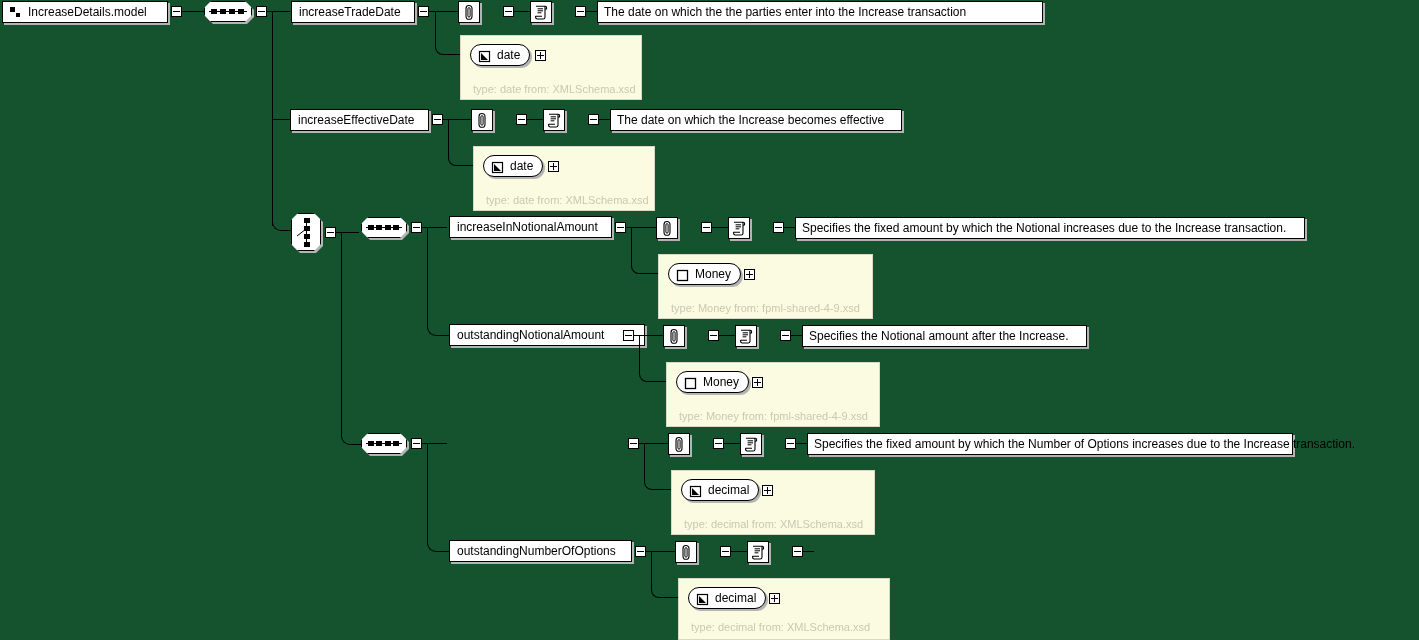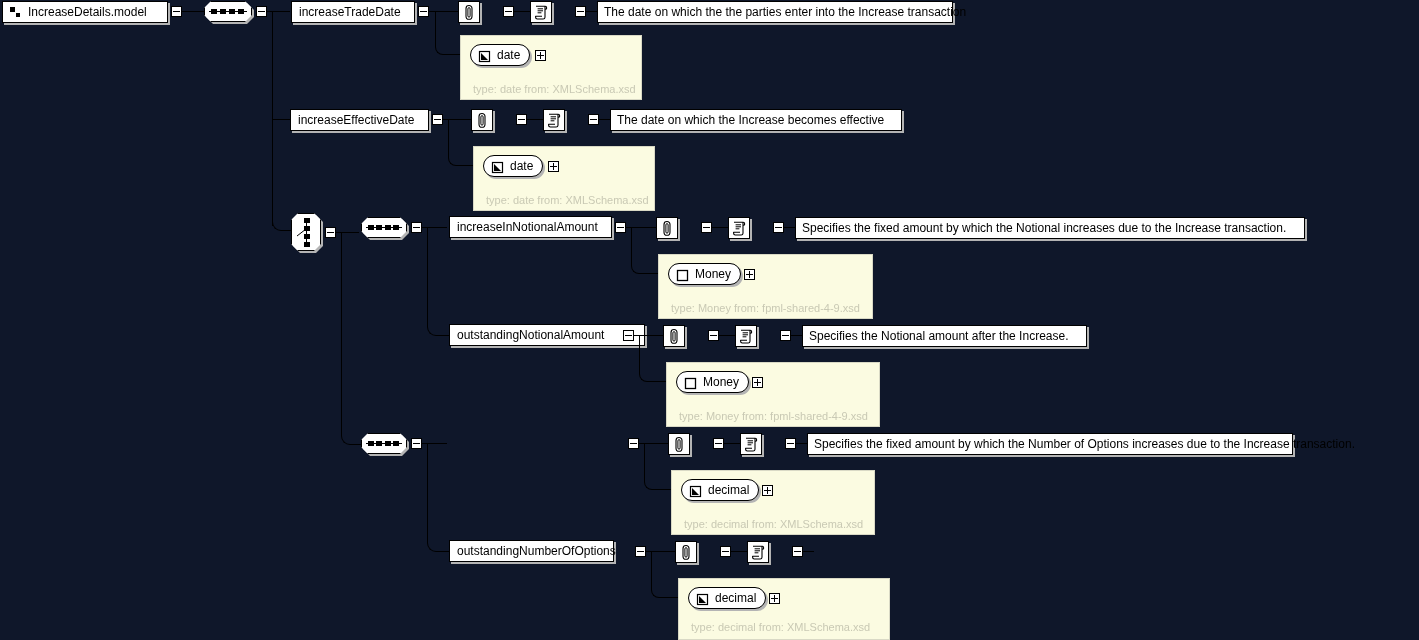--- a/index.html
+++ b/index.html
@@ -5,21 +5,21 @@
 <style>
   html,body{margin:0;padding:0;background:#ffffff;}
   body{
     font-family:"Liberation Sans","DejaVu Sans",sans-serif;
     -webkit-font-smoothing:none;
   }
   #canvas{
     position:relative;
     width:1419px;
     height:640px;
-    background:#0f172a;
+    background:#14532d;
     overflow:hidden;
   }
 
   
   .hline{position:absolute;height:1px;background:#000;}
   .vline{position:absolute;width:1px;background:#000;}
 
   
   .elbow{
     position:absolute;
@@ -228,21 +228,21 @@
       <path d="M3 2.2 L12 2.2 L12 13.2 C12 14.4 11.1 15 10.1 15 L4.3 15 C3.3 15 2.6 14.3 2.6 13.3 L2.6 12.2 L9 12.2" fill="none" stroke="#000" stroke-width="1.1" stroke-linejoin="round"></path>
       <line x1="4.6" y1="4.8" x2="10" y2="4.8" stroke="#000" stroke-width="1"></line>
       <line x1="4.6" y1="6.8" x2="10" y2="6.8" stroke="#000" stroke-width="1"></line>
       <line x1="4.6" y1="8.8" x2="8.4" y2="8.8" stroke="#000" stroke-width="1"></line>
       <path d="M12 2.2 C13.2 2.2 13.7 3 13.7 3.9 C13.7 4.8 13 5.2 12 5.2" fill="none" stroke="#000" stroke-width="1.1"></path>
     </svg>
   </div>
   <div class="toggle" style="left:575px;top:6px;"></div>
   <div class="hline" style="left:586px;top:11px;width:11px;"></div>
 
-  <div class="docbox" style="left:597px;top:1px;width:356px;">
+  <div class="docbox" style="left:597px;top:1px;width:446px;">
     <span>The date on which the the parties enter into the Increase transaction</span>
   </div>
 
   <div class="typepanel" style="left:460px;top:35px;width:182px;height:65px;">
     <div class="capsule" style="left:9px;top:8px;">
       <span class="capsule-ico">
         <svg width="13" height="13" viewBox="0 0 13 13">
           <rect x="1.5" y="1.5" width="10" height="10" fill="none" stroke="#000" stroke-width="1.2"></rect>
           <path d="M3 10 L3 3 L10 10 Z" fill="#000"></path>
         </svg>
@@ -483,21 +483,21 @@
           <rect x="1.5" y="1.5" width="10" height="10" fill="none" stroke="#000" stroke-width="1.2"></rect>
           <path d="M3 10 L3 3 L10 10 Z" fill="#000"></path>
         </svg>
       </span>
       <span class="capsule-text">decimal</span>
     </div>
     <div class="toggle plus" style="left:90px;top:14px;"></div>
     <div class="typelabel">type: decimal from: XMLSchema.xsd</div>
   </div>
 
-  <div class="nodebox" style="left:449px;top:540px;width:165px;">
+  <div class="nodebox" style="left:449px;top:540px;width:183px;">
     <span>outstandingNumberOfOptions</span>
   </div>
   <div class="toggle" style="left:635px;top:546px;"></div>
   <div class="hline" style="left:646px;top:551px;width:29px;"></div>
   <div class="vline" style="left:651px;top:551px;height:37px;"></div>
   <div class="elbow-sm" style="left:651px;top:584px;"></div>
   <div class="hline" style="left:660px;top:597px;width:18px;"></div>
 
   <div class="iconbox" style="left:675px;top:541px;">
     <svg width="16" height="17" viewBox="0 0 16 17">

